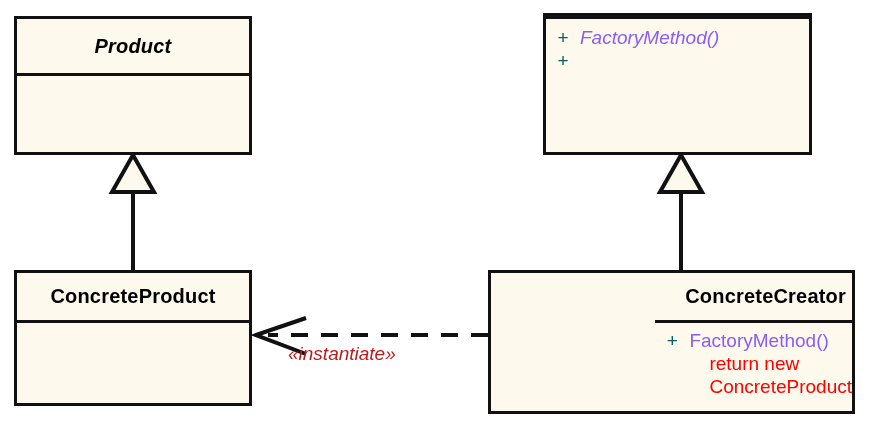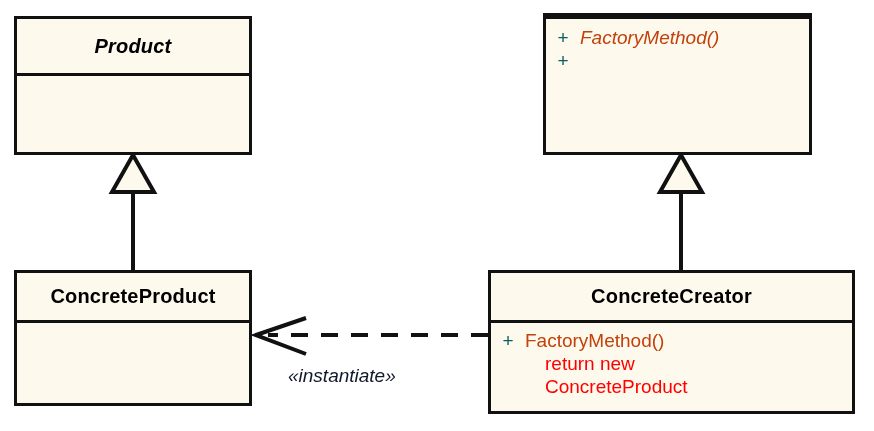--- a/index.html
+++ b/index.html
@@ -70,21 +70,21 @@
     white-space: nowrap;
   }
   .member-visibility {
     width: 34px;
     flex: 0 0 34px;
     text-align: center;
     color: #0b5f60;
     font-size: 19px;
   }
   .member-signature {
-    color: #c2410c;
+    color: #8b5cf6;
   }
   .member-signature.abstract {
     font-style: italic;
   }
   .member-note {
     display: block;
     margin-left: 54px;
     color: #ff0000;
     font-size: 19px;
     line-height: 23px;
@@ -102,21 +102,21 @@
   }
   #class-concrete-product .uml-name-compartment { height: 47px; }
 
   #class-creator {
     left: 543px; top: 13px; width: 269px; height: 142px;
   }
   #class-creator .uml-name-compartment { height: 52px; }
   #class-creator .uml-members-compartment { padding-top: 7px; }
 
   #class-concrete-creator {
-    left: 488px; top: 270px; width: 367px; height: 144px;
+    left: 488px; top: 270px; width: 367px; height: 144px; align-items: flex-end;
   }
   #class-concrete-creator .uml-name-compartment { height: 47px; }
   #class-concrete-creator .uml-members-compartment { padding-top: 6px; }
 
   
   #connectors {
     position: absolute;
     left: 0; top: 0;
     width: 874px;
     height: 431px;
@@ -124,24 +124,23 @@
     pointer-events: none;
   }
 
   
   #instantiate-label {
     position: absolute;
     left: 288px;
     top: 343px;
     font-size: 19px;
     font-style: italic;
-    color: #0f172a;
+    color: #b91c1c;
     white-space: nowrap;
     z-index: 4;
-    margin-top: 22px;
   }
 </style>
 </head>
 <body>
 
 <div id="diagram-canvas">
 
   <svg id="connectors" viewBox="0 0 874 431" width="874" height="431" xmlns="http://www.w3.org/2000/svg">
 
     <g>

